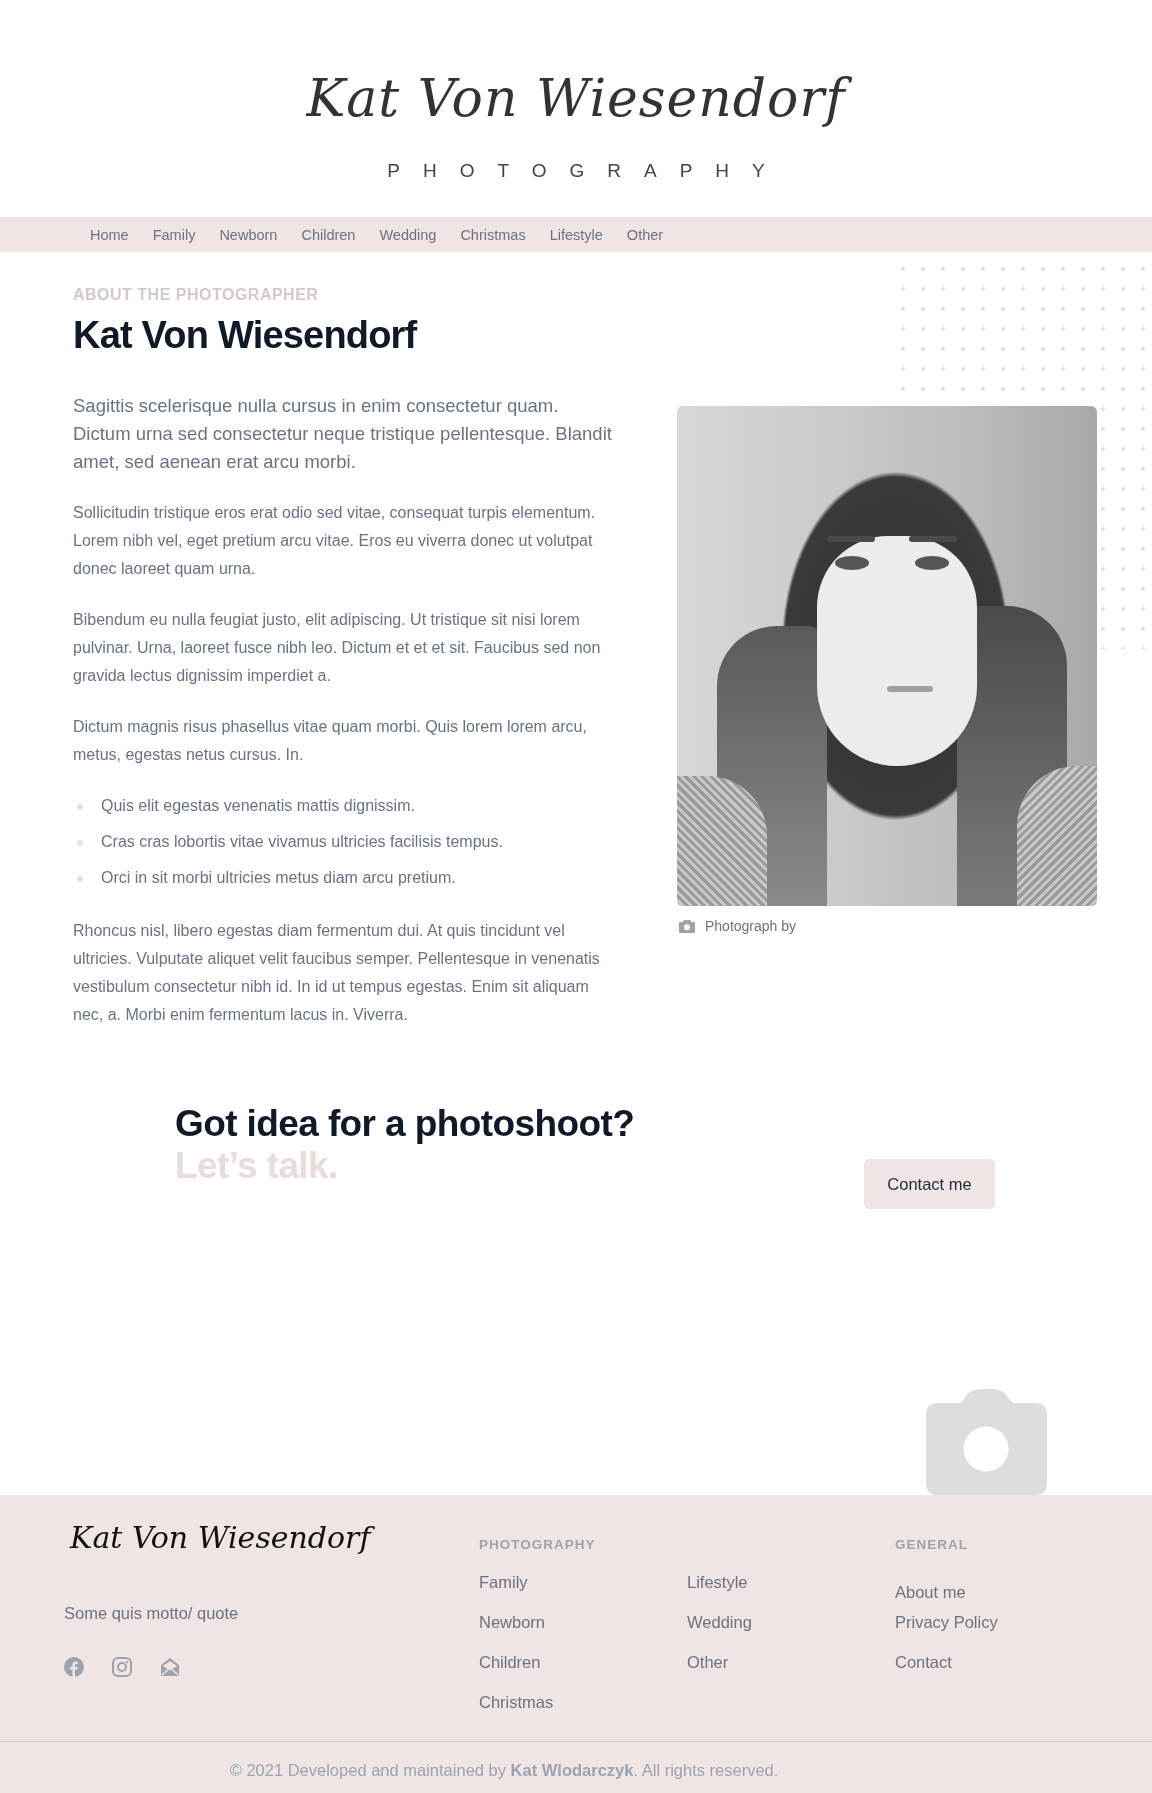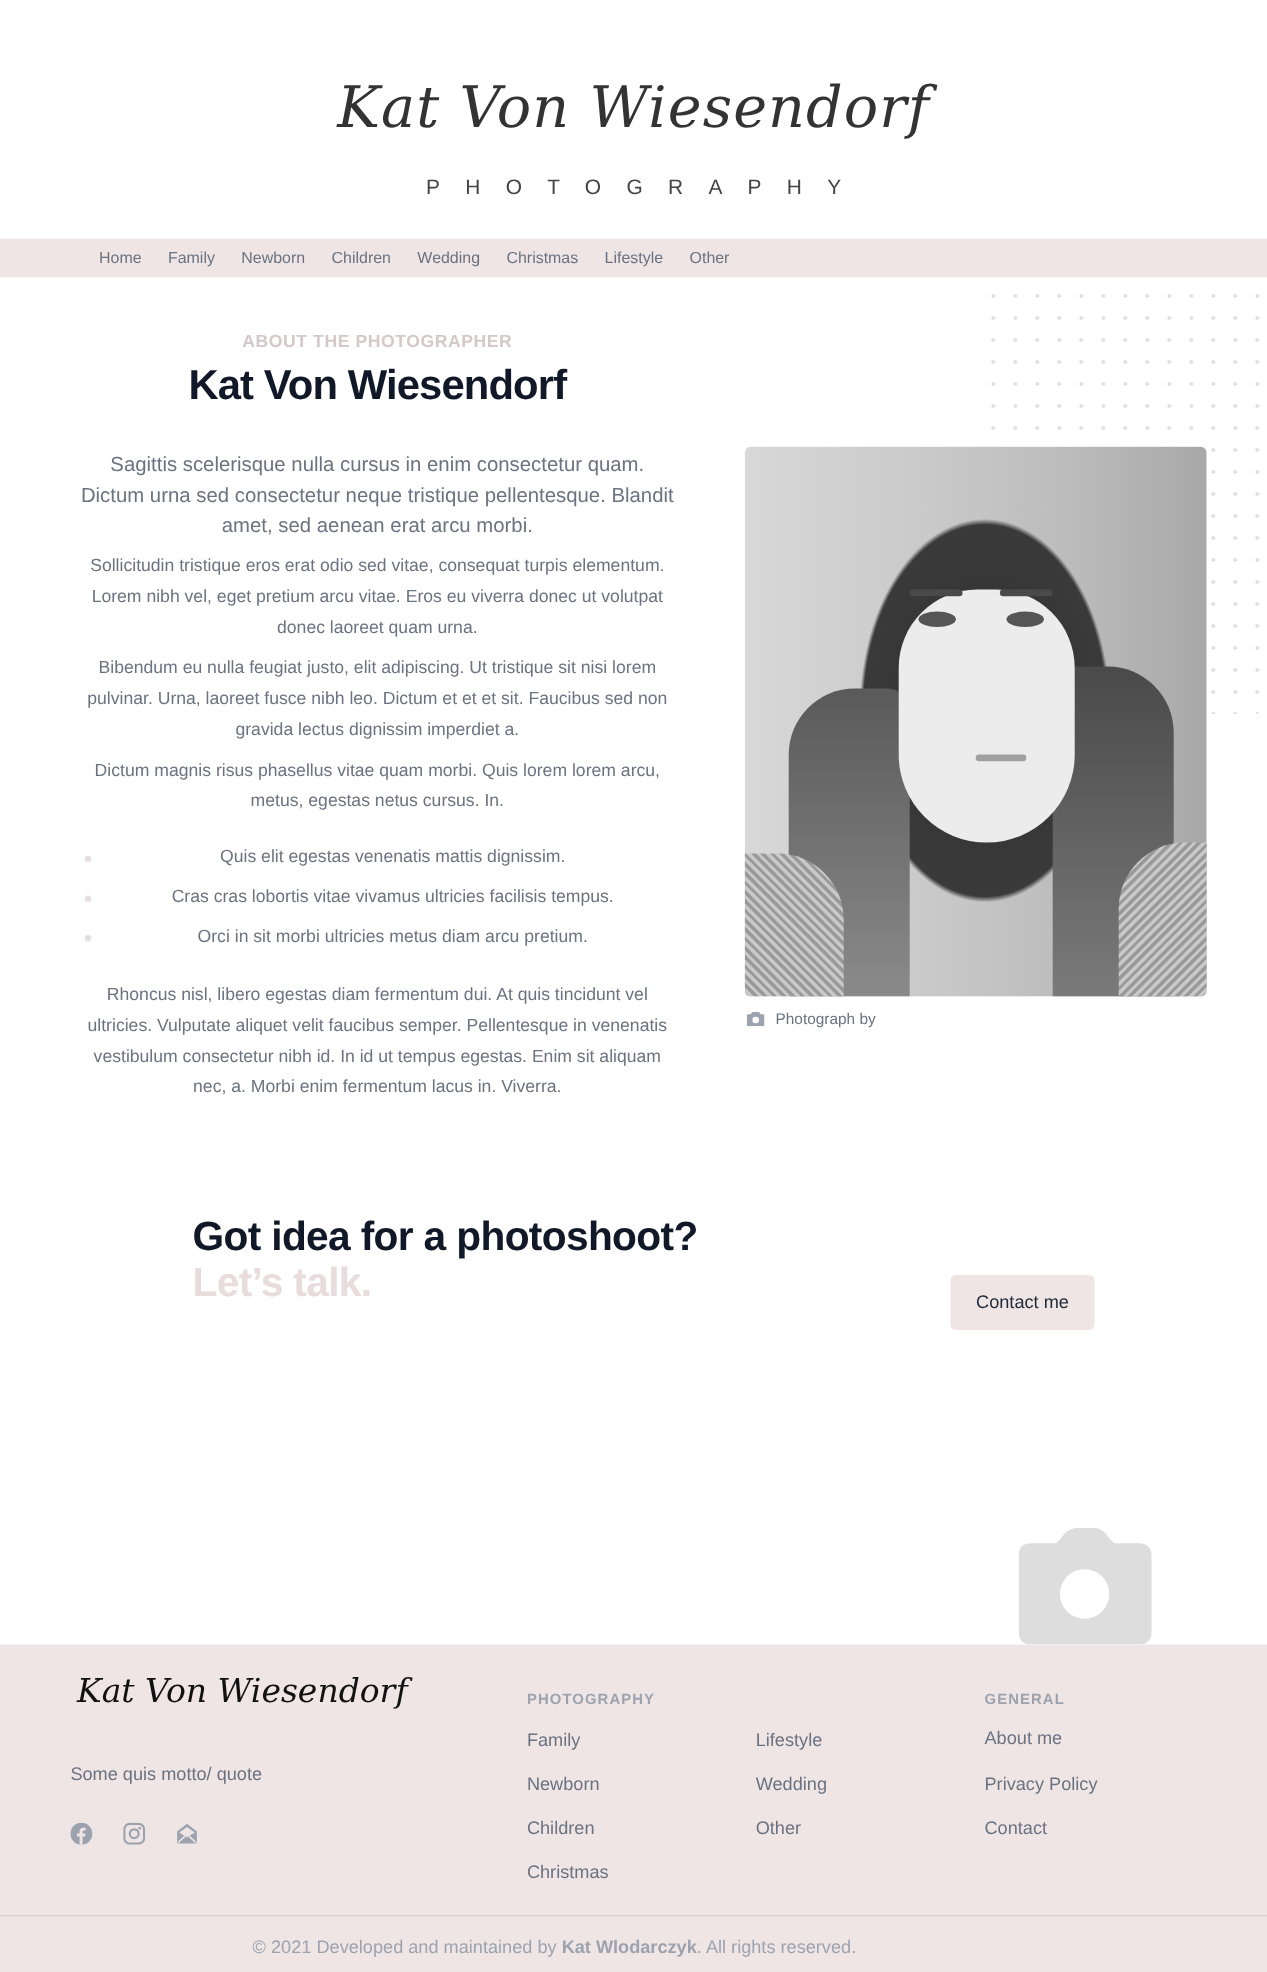--- a/index.html
+++ b/index.html
@@ -13,25 +13,25 @@
     font-family: "Liberation Sans", sans-serif; font-size: 19px; letter-spacing: 23px; color: #444444; padding-left: 23px; }
 
   .nav { position: absolute; left: 0; top: 217px; width: 1152px; height: 35px; background: #efe5e5; }
   .nav ul { list-style: none; display: flex; position: absolute; left: 78px; top: 0; height: 35px; align-items: center; }
   .nav li { font-size: 14.5px; color: #6b7280; margin: 0 12px; cursor: pointer; }
 
   .dots { position: absolute; left: 893px; top: 259px; width: 259px; height: 390px;
     background-image: radial-gradient(#e3e0e4 1.6px, transparent 1.8px);
     background-size: 20px 20px; }
 
-  .about { position: absolute; left: 73px; top: 302px; width: 540px; text-align: center; }
+  .about { position: absolute; left: 73px; top: 286px; width: 540px; }
   .eyebrow { font-size: 16px; font-weight: bold; color: #d4c8c9; letter-spacing: 0.5px; text-transform: uppercase; }
   .title { margin-top: 10px; font-size: 38px; font-weight: bold; color: #111827; letter-spacing: -0.8px; }
   .lead { margin-top: 35px; font-size: 18.5px; line-height: 28px; color: #6b7280; }
-  .para { margin-top: 9px; font-size: 16px; line-height: 28px; color: #6b7280; }
+  .para { margin-top: 23px; font-size: 16px; line-height: 28px; color: #6b7280; }
   .bullets { list-style: none; margin-top: 23px; }
   .bullets li { position: relative; padding-left: 28px; font-size: 16px; line-height: 28px; margin-bottom: 8px; color: #6b7280; }
   .bullets li::before { content: ""; position: absolute; left: 4px; top: 12px; width: 6px; height: 6px; border-radius: 50%; background: #e5e0e2; }
 
   .photo { position: absolute; left: 677px; top: 406px; width: 420px; height: 500px; border-radius: 6px; overflow: hidden;
     background:
       radial-gradient(ellipse 95px 125px at 50% 50%, #ebebeb 0%, #e0e0e0 60%, transparent 62%),
       radial-gradient(ellipse 170px 260px at 52% 48%, #2f2f2f 0%, #3a3a3a 65%, transparent 67%),
       linear-gradient(90deg, #d8d8d8 0%, #c9c9c9 40%, #bcbcbc 70%, #a8a8a8 100%); }
   .photo .hair-l { position: absolute; left: 40px; top: 220px; width: 110px; height: 280px; background: linear-gradient(180deg, #5a5a5a, #8a8a8a); border-radius: 60px 20px 0 0; }
@@ -166,21 +166,21 @@
   <div class="f-col-title" style="left:479px; top:42px;">Photography</div>
   <div class="f-link" style="left:479px; top:78px;">Family</div>
   <div class="f-link" style="left:479px; top:118px;">Newborn</div>
   <div class="f-link" style="left:479px; top:158px;">Children</div>
   <div class="f-link" style="left:479px; top:198px;">Christmas</div>
   <div class="f-link" style="left:687px; top:78px;">Lifestyle</div>
   <div class="f-link" style="left:687px; top:118px;">Wedding</div>
   <div class="f-link" style="left:687px; top:158px;">Other</div>
 
   <div class="f-col-title" style="left:895px; top:42px;">General</div>
-  <div class="f-link" style="left:895px; top:76px;">About me</div>
+  <div class="f-link" style="left:895px; top:88px;">About me</div>
   <div class="f-link" style="left:895px; top:118px;">Privacy Policy</div>
   <div class="f-link" style="left:895px; top:158px;">Contact</div>
 
   <div class="f-divider"></div>
   <div class="f-copy">
     <span>© 2021 Developed and maintained by </span><b>Kat Wlodarczyk</b><span>. All rights reserved.</span>
   </div>
 </footer>
 
 <style>

